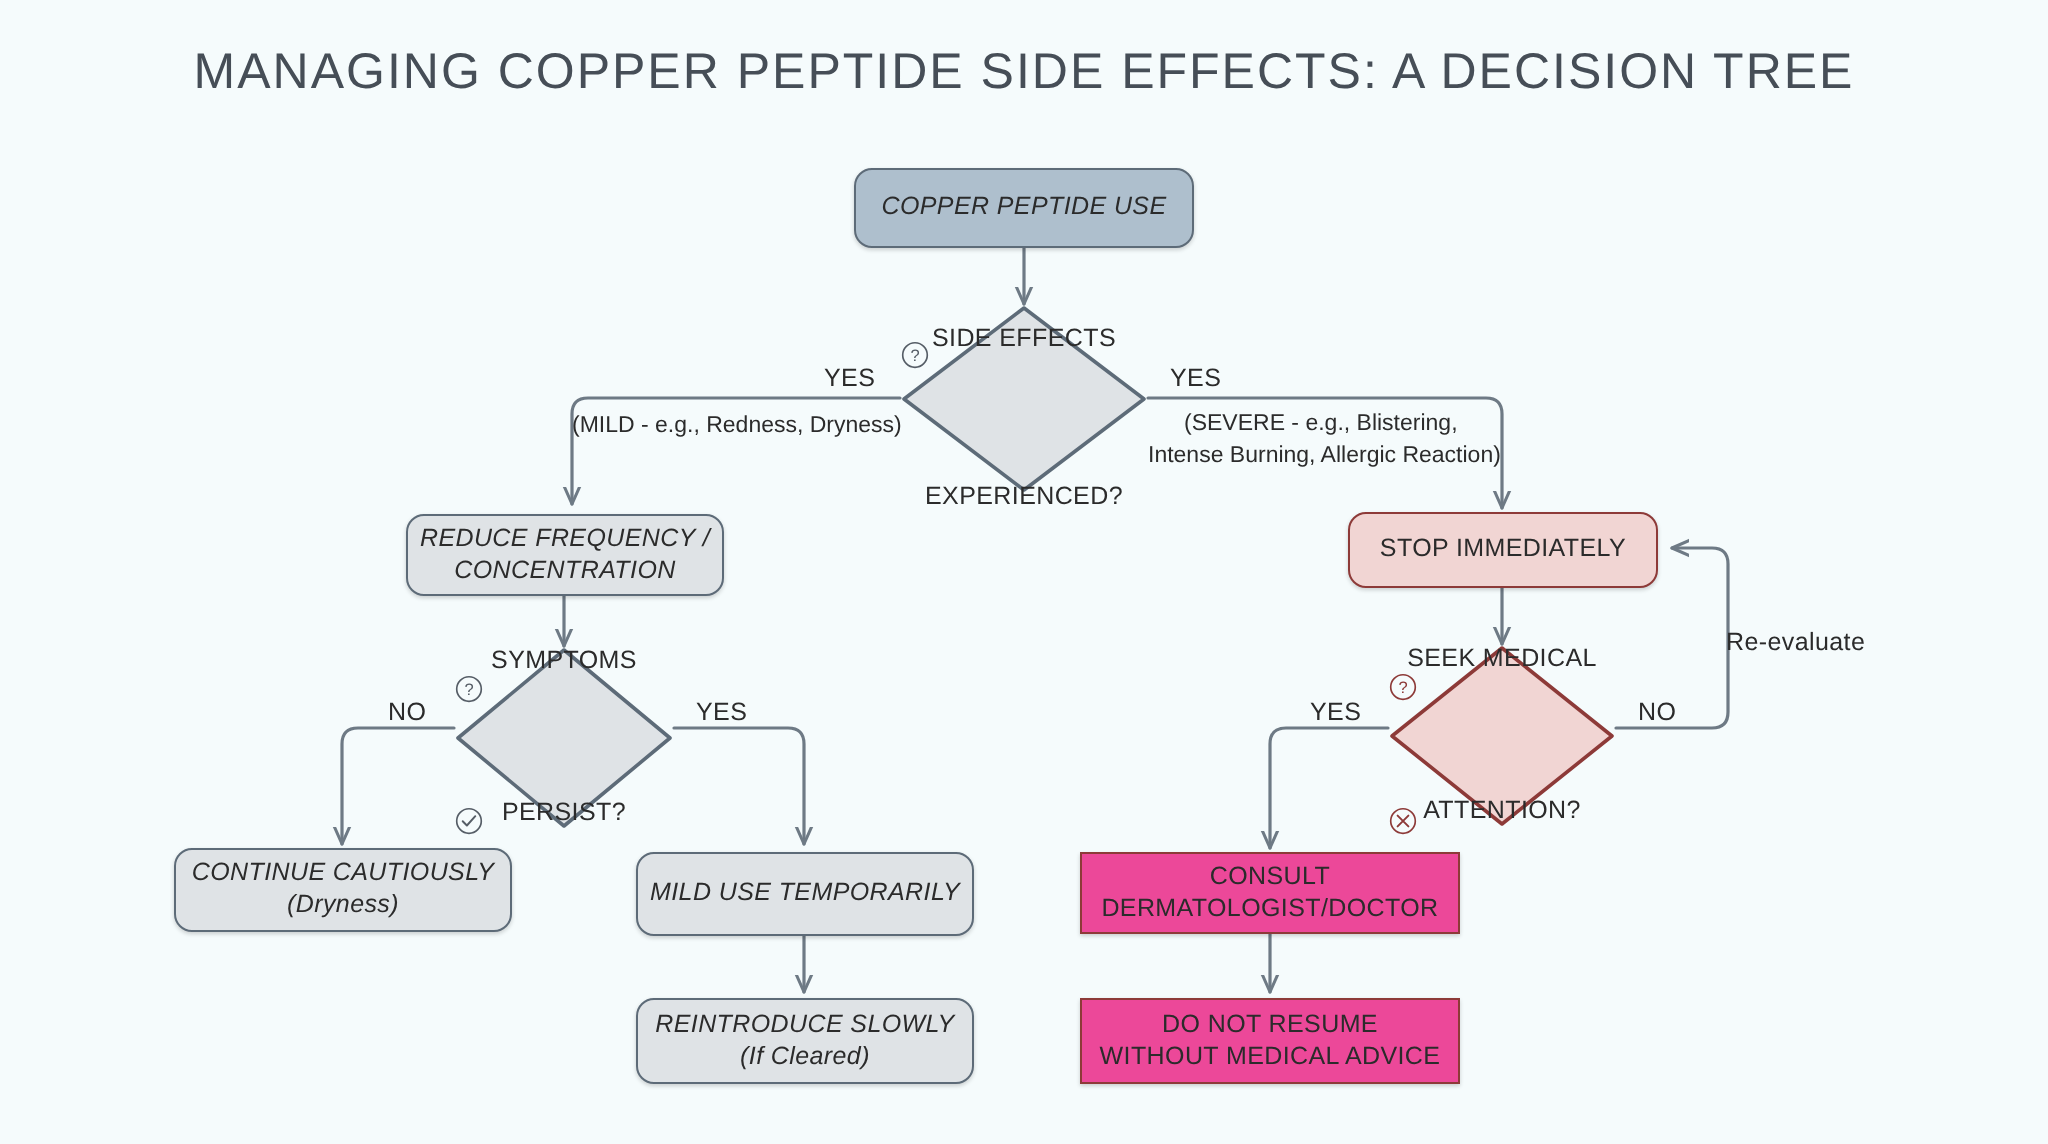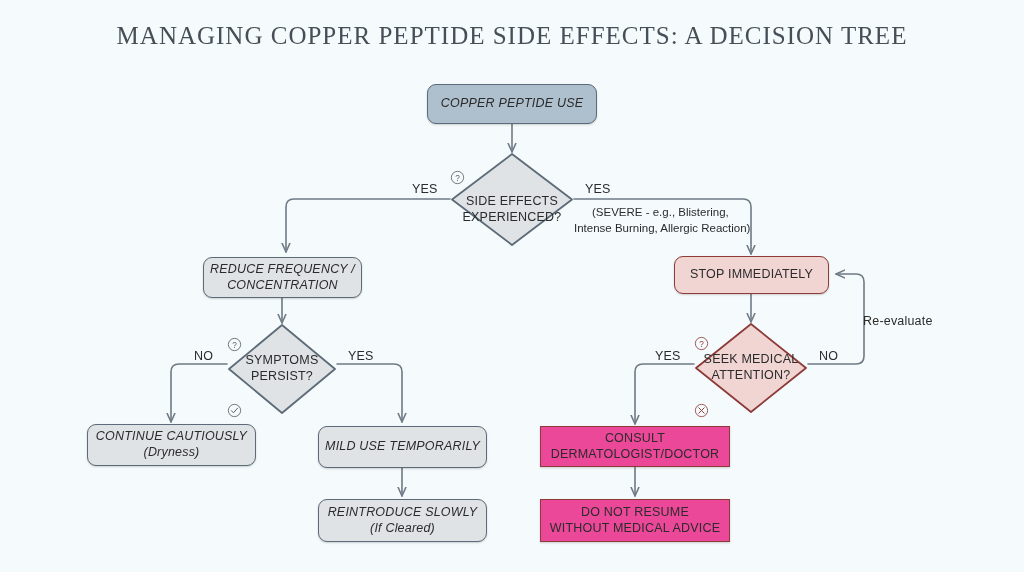--- a/index.html
+++ b/index.html
@@ -30,21 +30,20 @@
     position: absolute;
     left: 0;
     top: 22px;
     width: 1024px;
     text-align: center;
     font-size: 25px;
     letter-spacing: 1.0px;
     color: #464e57;
     font-weight: 400;
     white-space: nowrap;
-    font-family: Liberation Serif, serif;
   }
   
   .node {
     position: absolute;
     box-sizing: border-box;
     display: flex;
     flex-direction: column;
     align-items: center;
     justify-content: center;
     text-align: center;
@@ -81,21 +80,21 @@
     position: absolute;
   }
   .diamond svg { position:absolute; left:0; top:0; overflow:visible; }
   .diamond .dtext {
     position: absolute;
     left: 0; top: 0;
     width: 100%; height: 100%;
     display: flex;
     flex-direction: column;
     align-items: center;
-    justify-content: center;
+    justify-content: space-between;
     text-align: center;
     font-size: 12.5px;
     color: #2b2b2b;
     line-height: 1.25;
     letter-spacing: 0.2px;
     pointer-events: none;
   }
   .glyph {
     position: absolute;
     left: 0;
@@ -178,20 +177,21 @@
         <text x="10" y="14.2" text-anchor="middle" font-size="11" font-family="Liberation Sans, sans-serif" fill="#555d66">?</text>
       </svg>
     </div>
     <div class="dtext" style="padding-top:10px;">
       <span>SIDE EFFECTS</span>
       <span class="l2">EXPERIENCED?</span>
     </div>
   </div>
 
   <div class="elabel" style="left:412px; top:182px;">YES</div>
+  <div class="elabel-sub" style="left:286px; top:206px;">(MILD - e.g., Redness, Dryness)</div>
 
   <div class="elabel" style="left:585px; top:182px;">YES</div>
   <div class="elabel-sub" style="left:592px; top:205px;">(SEVERE - e.g., Blistering,</div>
   <div class="elabel-sub" style="left:574px; top:221px;">Intense Burning, Allergic Reaction)</div>
 
   <div class="node box" style="left:203px; top:257px; width:159px; height:41px;">
     <span>REDUCE FREQUENCY /</span>
     <span class="l2">CONCENTRATION</span>
   </div>
 

